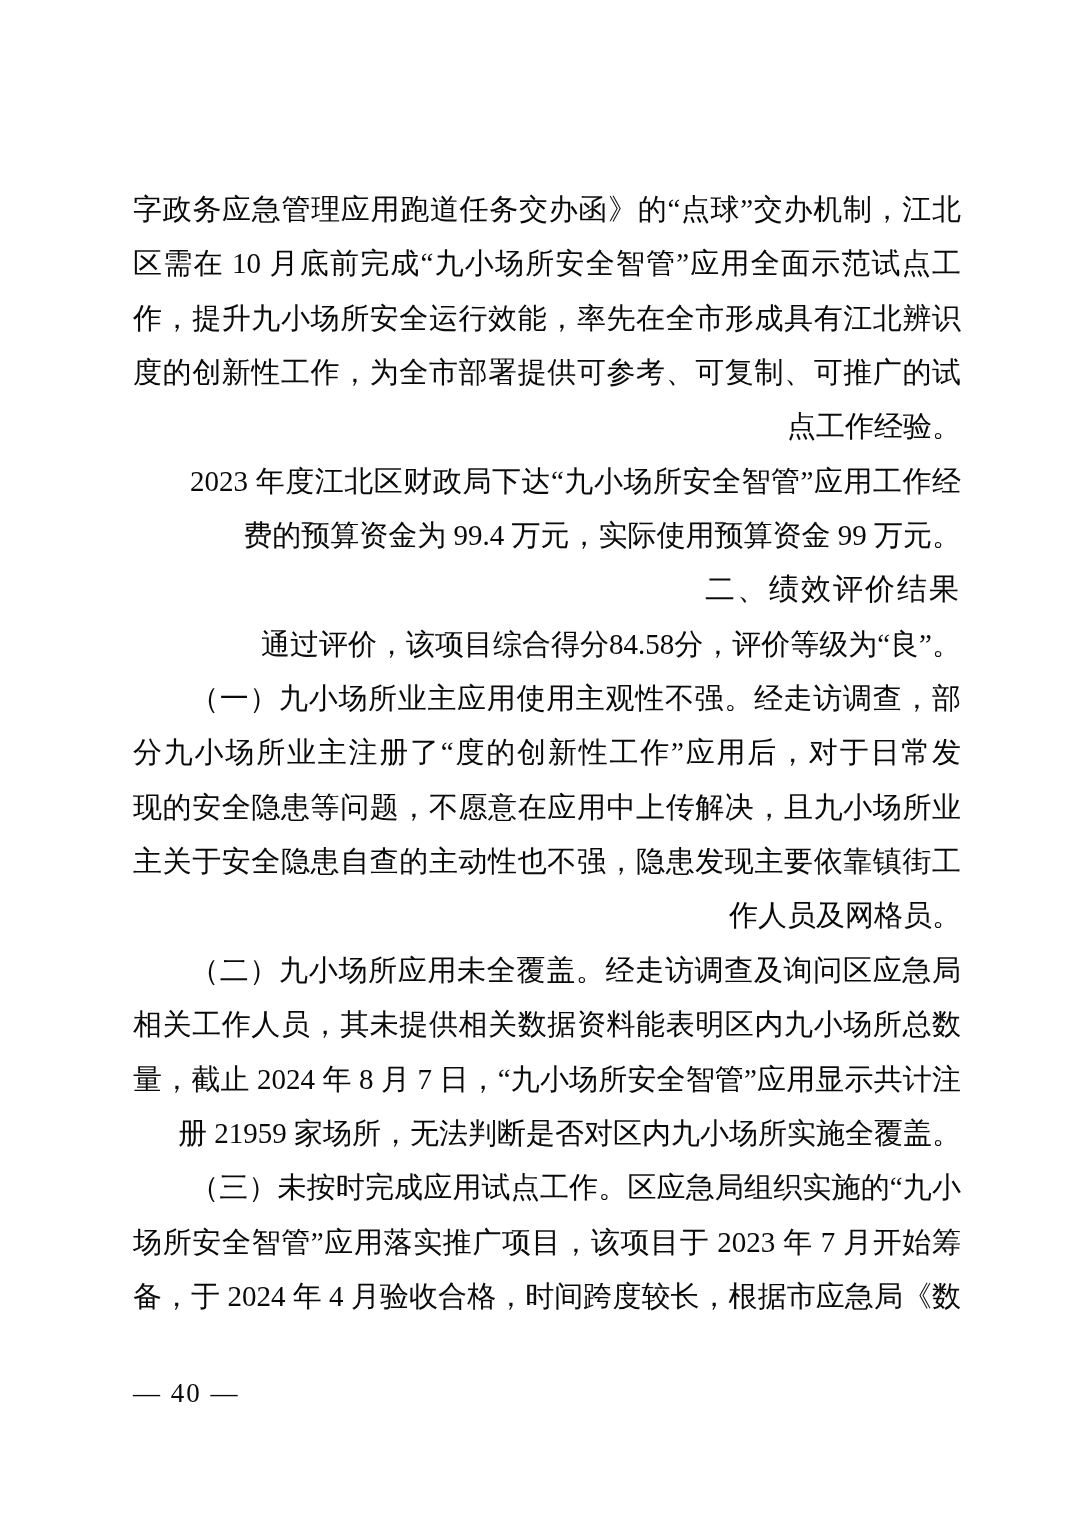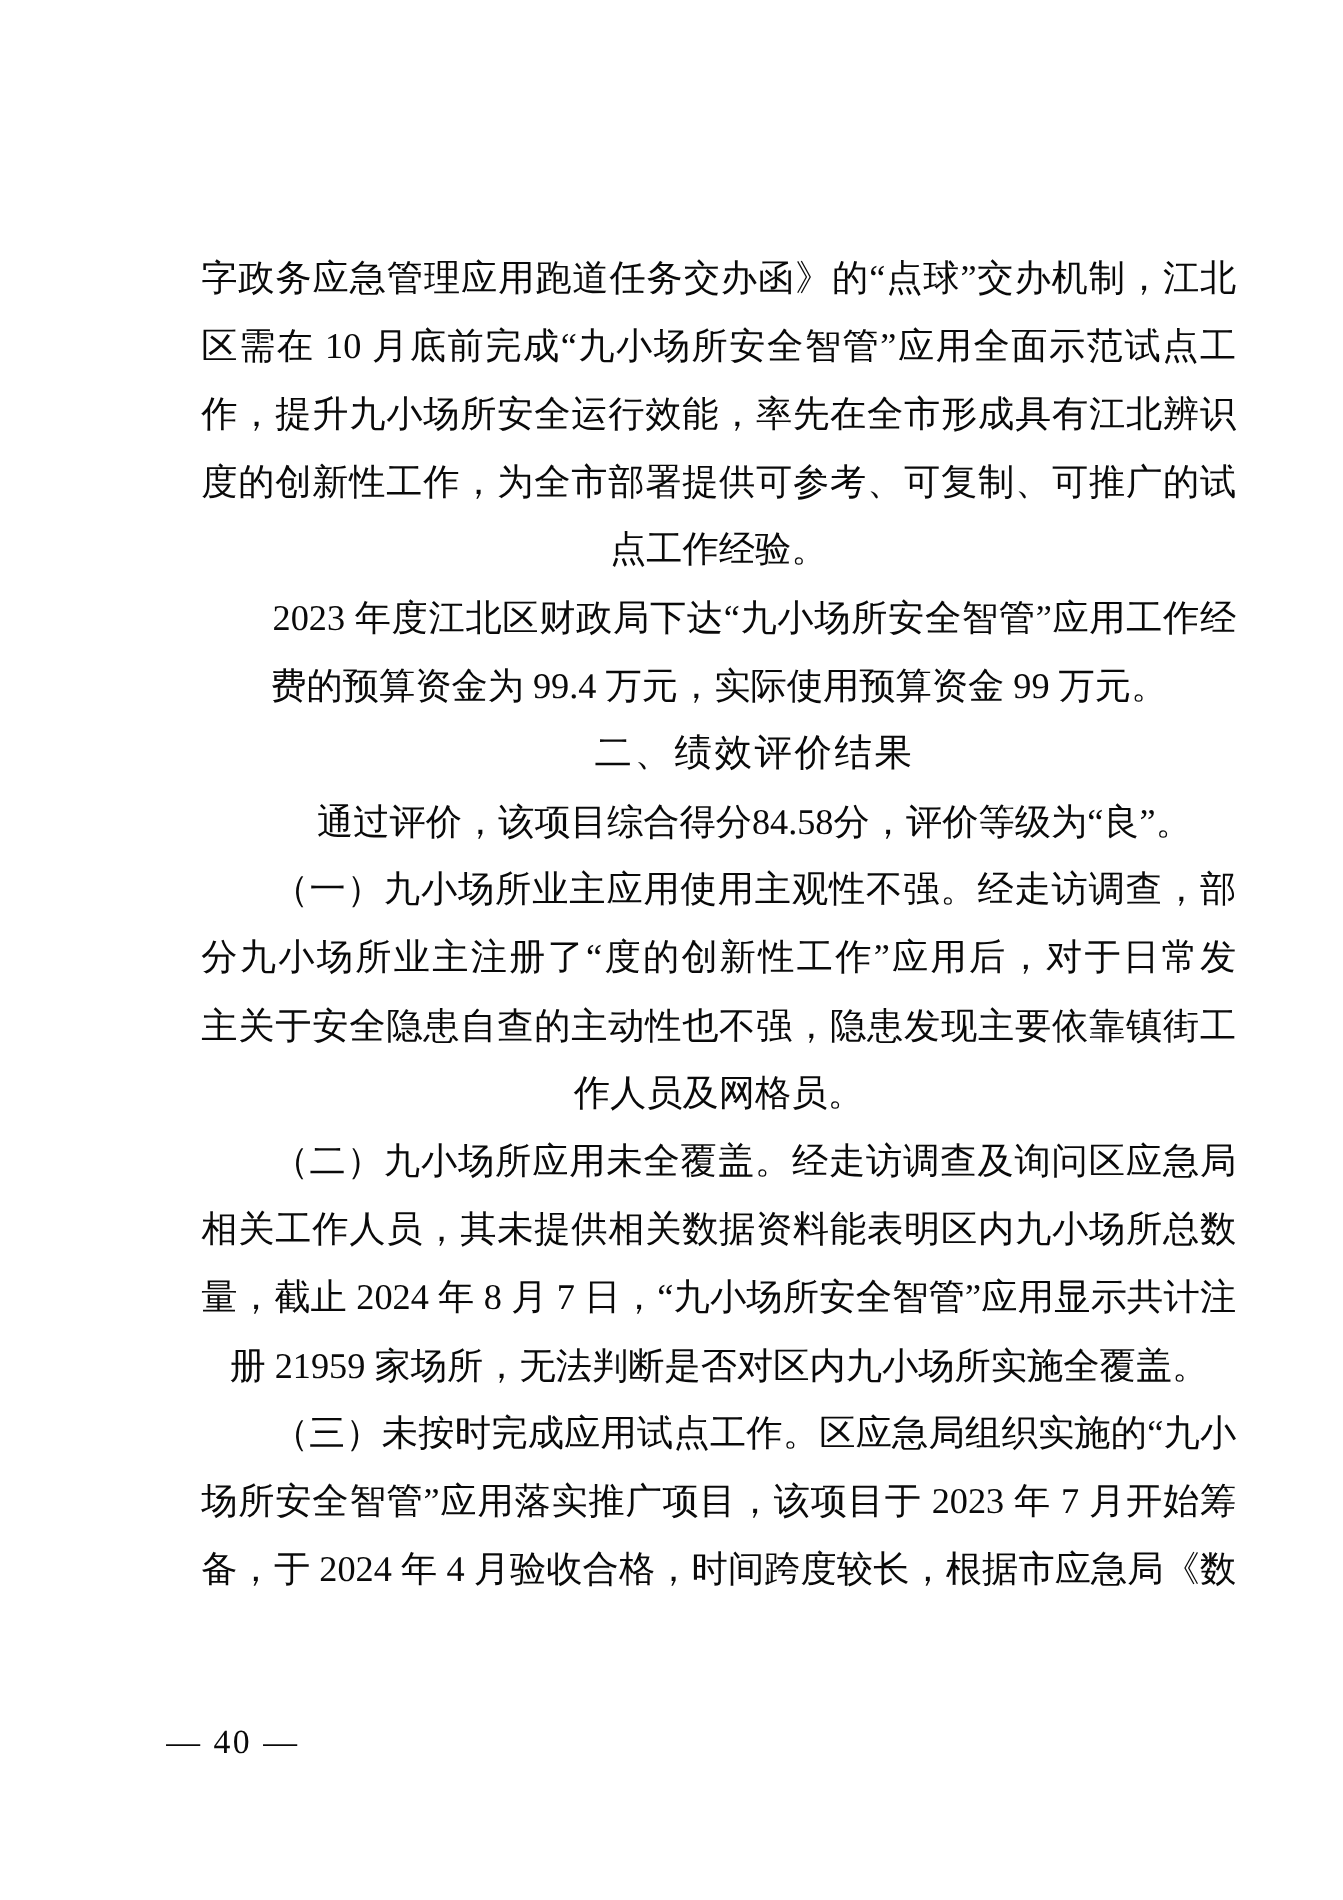--- a/index.html
+++ b/index.html
@@ -10,32 +10,31 @@
   .page {
     position: relative;
     width: 1074px;
     height: 1520px;
     background: #ffffff;
     overflow: hidden;
   }
   .text-block {
     position: absolute;
     left: 133px;
-    top: 196px;
+    top: 182px;
     width: 828px;
-    margin-left: 28px;
   }
   .line {
     height: 54.35px;
     line-height: 54.35px;
     font-size: 29px;
     color: #0a0a0a;
     font-family: "Liberation Serif", "DejaVu Serif", serif;
     white-space: nowrap;
-    text-align: center;
+    text-align: right;
   }
   .line.justify {
     white-space: normal;
     text-align: justify;
     text-align-last: justify;
   }
   .line.indent {
     text-indent: 57px;
   }
   .line.heading {
@@ -65,20 +64,21 @@
       <div class="line justify">区需在 10 月底前完成“九小场所安全智管”应用全面示范试点工</div>
       <div class="line justify">作，提升九小场所安全运行效能，率先在全市形成具有江北辨识</div>
       <div class="line justify">度的创新性工作，为全市部署提供可参考、可复制、可推广的试</div>
       <div class="line">点工作经验。</div>
       <div class="line indent justify">2023 年度江北区财政局下达“九小场所安全智管”应用工作经</div>
       <div class="line">费的预算资金为 99.4 万元，实际使用预算资金 99 万元。</div>
       <div class="line heading indent">二、绩效评价结果</div>
       <div class="line indent">通过评价，该项目综合得分84.58分，评价等级为“良”。</div>
       <div class="line indent justify">（一）九小场所业主应用使用主观性不强。经走访调查，部</div>
       <div class="line justify">分九小场所业主注册了“度的创新性工作”应用后，对于日常发</div>
+      <div class="line justify">现的安全隐患等问题，不愿意在应用中上传解决，且九小场所业</div>
       <div class="line justify">主关于安全隐患自查的主动性也不强，隐患发现主要依靠镇街工</div>
       <div class="line">作人员及网格员。</div>
       <div class="line indent justify">（二）九小场所应用未全覆盖。经走访调查及询问区应急局</div>
       <div class="line justify">相关工作人员，其未提供相关数据资料能表明区内九小场所总数</div>
       <div class="line justify">量，截止 2024 年 8 月 7 日，“九小场所安全智管”应用显示共计注</div>
       <div class="line">册 21959 家场所，无法判断是否对区内九小场所实施全覆盖。</div>
       <div class="line indent justify">（三）未按时完成应用试点工作。区应急局组织实施的“九小</div>
       <div class="line justify">场所安全智管”应用落实推广项目，该项目于 2023 年 7 月开始筹</div>
       <div class="line justify">备，于 2024 年 4 月验收合格，时间跨度较长，根据市应急局《数</div>
     </div>

